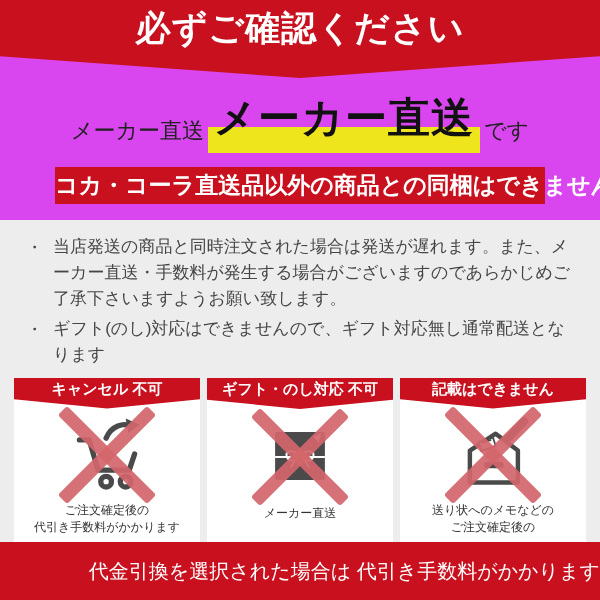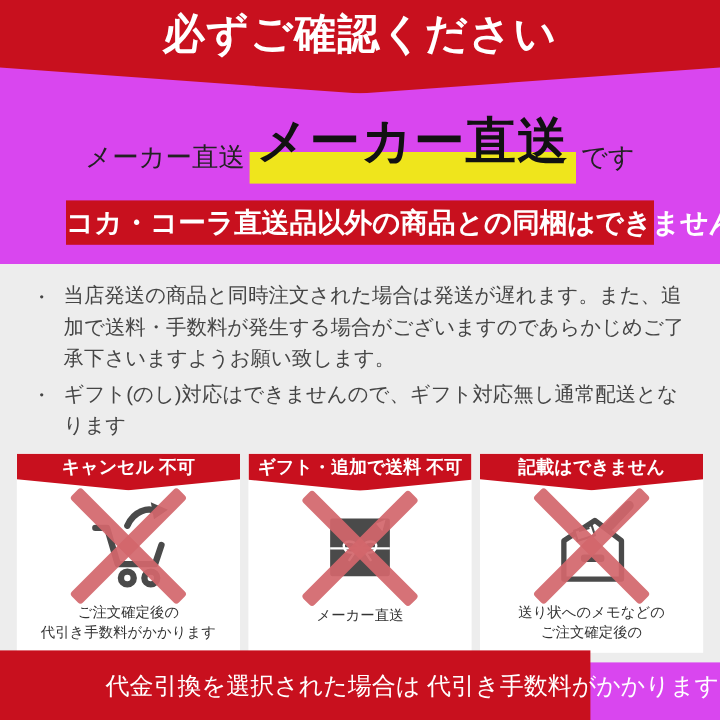--- a/index.html
+++ b/index.html
@@ -71,21 +71,21 @@
     background:var(--cross-red);opacity:.92;
   }
   .xbar.a{transform:translate(-50%,-50%) rotate(45deg);}
   .xbar.b{transform:translate(-50%,-50%) rotate(-45deg);}
   .card-caption{
     text-align:center;font-size:12px;line-height:1.4;color:#333;padding-bottom:8px;
   }
 
   
   .footer{
-    position:absolute;left:0;bottom:0;width:492px;height:58px;background:var(--red);
+    position:absolute;left:0;bottom:0;width:600px;height:58px;background:var(--red);
     display:flex;align-items:center;padding-left:70px;gap:18px;margin-top:36px;
   }
   .footer .text{color:#fff;font-size:20px;white-space:nowrap;}
 </style>
 </head>
 <body>
 
 <div class="page">
 
   <div class="top-banner">
@@ -97,21 +97,21 @@
     <span class="big">メーカー直送</span>
     <span class="small">です</span>
   </div>
 
   <div class="alert-bar">コカ・コーラ直送品以外の商品との同梱はできません</div>
 
   <div class="gray-section">
     <ul class="notes">
       <li class="note">
         <span class="dot">・</span>
-        <span>当店発送の商品と同時注文された場合は発送が遅れます。また、追加で送料・手数料が発生する場合がございますのであらかじめご了承下さいますようお願い致します。</span>
+        <span>当店発送の商品と同時注文された場合は発送が遅れます。また、メーカー直送・手数料が発生する場合がございますのであらかじめご了承下さいますようお願い致します。</span>
       </li>
       <li class="note">
         <span class="dot">・</span>
         <span>ギフト(のし)対応はできませんので、ギフト対応無し通常配送となります</span>
       </li>
     </ul>
 
     <div class="cards">
 
       <div class="card">
@@ -134,21 +134,21 @@
           </div>
         </div>
         <div class="card-caption">
           <div>ご注文確定後の</div>
           <div>代引き手数料がかかります</div>
         </div>
       </div>
 
       <div class="card">
         <div class="card-header">
-          <span>ギフト・追加で送料 不可</span>
+          <span>ギフト・のし対応 不可</span>
         </div>
         <div class="card-iconarea">
           <svg width="80" height="80" viewBox="0 0 90 90">
             <rect x="17" y="17" width="56" height="54" rx="2" style="fill:var(--icon-gray)"></rect>
             <line x1="17" y1="45" x2="73" y2="45" stroke="#fff" stroke-width="2"></line>
             <g stroke="#fff" stroke-width="2.2" fill="none" stroke-linecap="round">
               <path d="M45 45 c-5 -9 -17 -8 -15 -1 c2 7 11 6 15 1 z"></path>
               <path d="M45 45 c5 -9 17 -8 15 -1 c-2 7 -11 6 -15 1 z"></path>
               <path d="M41 47 l-6 9 M49 47 l6 9"></path>
             </g>

